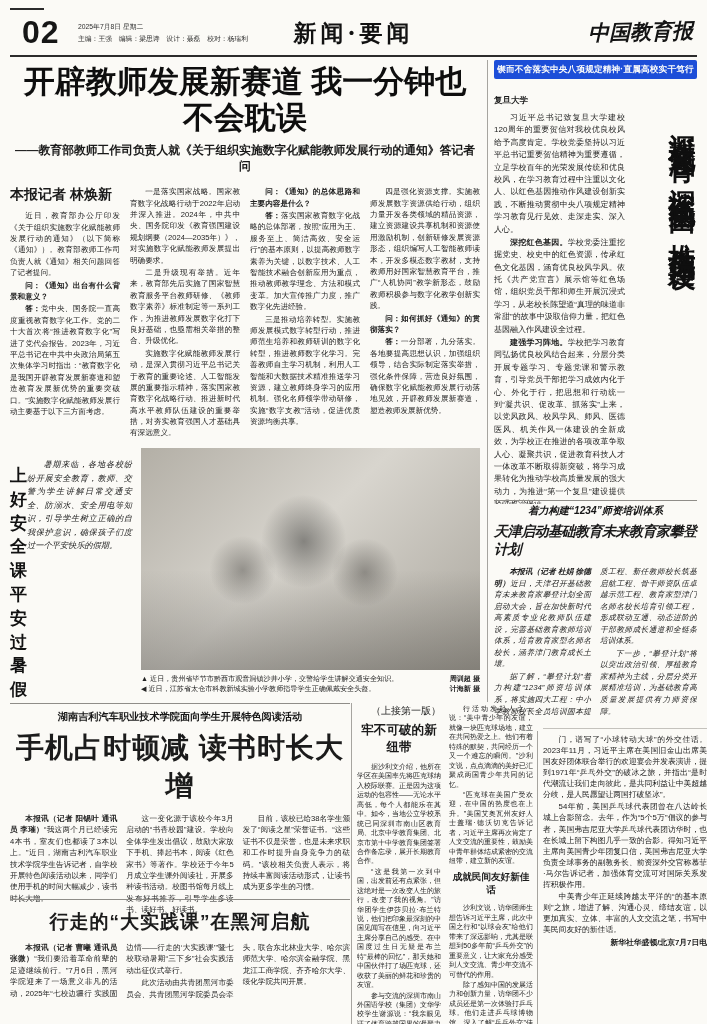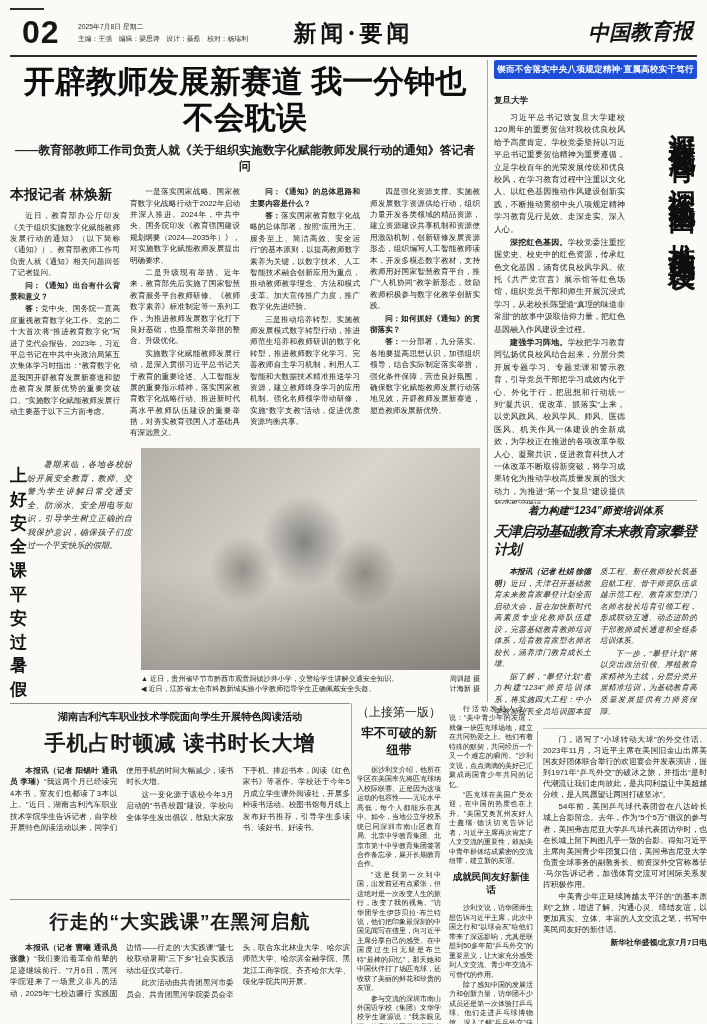--- a/index.html
+++ b/index.html
@@ -47,54 +47,54 @@
       radial-gradient(ellipse 14% 22% at 30% 55%, rgba(70,68,64,.45), transparent 70%),
       radial-gradient(ellipse 14% 22% at 66% 56%, rgba(70,68,64,.45), transparent 70%),
       linear-gradient(0deg, rgba(60,58,54,.35), transparent 45%); }
   .small-photo { flex:1; margin-top:12px; }
   .feature-right { flex:1; display:flex; flex-direction:column; }
   .big-photo { height:222px; }
   .captions { margin-top:4px; }
   .caption { display:flex; font-size:7.1px; line-height:1.45; color:#222; }
   .caption .mark { margin-right:2px; }
   .caption .cap-text { flex:1; }
-  .caption .credit { font-weight:400; margin-left:10px; white-space:nowrap; }
+  .caption .credit { font-weight:700; margin-left:10px; white-space:nowrap; }
 
   
   .fudan { position:absolute; left:494px; top:60px; width:203px; }
   .banner { background:#1d4ed8; color:#fdfdfb; font-size:8.6px; font-weight:700; text-align:center; padding:4px 2px 3px; letter-spacing:.2px; border-radius:2px; }
   .byline2 { font-size:8.5px; font-weight:700; margin:16px 0 5px; }
   .fudan-body { display:flex; }
   .fudan-text { flex:1; height:392px; overflow:hidden; }
   .fudan-text .body-p { font-size:8px; line-height:1.55; }
   .vtitle { width:66px; height:348px; margin-left:6px; writing-mode:vertical-rl; font-size:27px; font-weight:800; line-height:1.18; letter-spacing:4px; color:#0f0f0f; }
 
   
   .tianjin { position:absolute; left:494px; top:504px; width:203px;font-style:italic; }
   .kicker { text-align:center; font-size:10.2px; font-weight:700; color:#161616; }
   .tianjin h2 { text-align:left; font-size:14px; font-weight:800; letter-spacing:-0.5px; margin:5px 0 7px; }
   .tianjin .cols { column-count:2; column-gap:9px; height:170px; overflow:hidden; }
   .tianjin .body-p { font-size:7.7px; }
 
   
   .hunan { position:absolute; left:10px; top:710px; width:340px; }
-  .hunan h2 { text-align:center; font-size:21px; font-weight:800; letter-spacing:1px; margin:5px 0 8px; }
+  .hunan h2 { text-align:center; font-size:28px; font-weight:800; letter-spacing:1px; margin:5px 0 8px; }
   .hunan .cols { column-count:3; column-gap:9px; height:116px; overflow:hidden; }
 
   
   .qixiao { position:absolute; left:10px; top:905px; width:340px; height:119px; overflow:hidden; }
   .qixiao h2 { text-align:center; font-size:19px; font-weight:800; letter-spacing:1px; margin:4px 0 7px; }
   .qixiao .cols { column-count:3; column-gap:9px; height:62px; overflow:hidden; }
 
   
   .jump { position:absolute; left:357px; top:704px; width:176px; height:320px; display:flex; }
   .jump-col { width:84px; overflow:hidden; }
   .jump-col + .jump-col { margin-left:8px; }
   .jump .body-p { font-size:7px; line-height:1.35; }
-  .continued { text-align:center; font-size:12px; margin-bottom:4px; color:#222; }
+  .continued { text-align:right; font-size:10px; margin-bottom:4px; color:#222; }
   .jump h3 { text-align:center; font-size:12.6px; font-weight:800; margin-bottom:6px; }
   .jump-subhead { text-align:center; font-size:9.6px; font-weight:800; margin:6px 0; }
 
   
   .jump3 { position:absolute; left:543px; top:734px; width:164px; height:290px; overflow:hidden; }
   .jump3 .body-p { font-size:7.8px; line-height:1.42; }
   .jump3 .credit-line { font-size:7.8px; font-weight:700; text-align:right; margin-top:2px; }
 </style>
 </head>
 <body>
@@ -212,20 +212,21 @@
 
   <section class="hunan">
     <div class="kicker">湖南吉利汽车职业技术学院面向学生开展特色阅读活动</div>
     <h2>手机占时顿减 读书时长大增</h2>
     <div class="cols">
 
         <p class="body-p s-normal"><b class="lead">本报讯（记者 阳锡叶 通讯员 李璀）</b><span>“我这两个月已经读完4本书，室友们也都读了3本以上。”近日，湖南吉利汽车职业技术学院学生告诉记者，自学校开展特色阅读活动以来，同学们使用手机的时间大幅减少，读书时长大增。</span></p>
 
         <p class="body-p s-normal"><b class="lead"></b><span>这一变化源于该校今年3月启动的“书香校园”建设。学校向全体学生发出倡议，鼓励大家放下手机、捧起书本，阅读《红色家书》等著作。学校还于今年5月成立学生课外阅读社，开展多种读书活动。校图书馆每月线上发布好书推荐，引导学生多读书、读好书、好读书。</span></p>
 
+        <p class="body-p s-normal"><b class="lead"></b><span>目前，该校已给38名学生颁发了“阅读之星”荣誉证书。“这些证书不仅是荣誉，也是未来求职和工作时提升自身竞争力的砝码。”该校相关负责人表示，将持续丰富阅读活动形式，让读书成为更多学生的习惯。</span></p>
       </div>
   </section>
 
   <div class="hline" style="left:10px; top:899px; width:340px;"></div>
 
   <section class="qixiao">
     <h2>行走的“大实践课”在黑河启航</h2>
     <div class="cols">
 
         <p class="body-p s-normal"><b class="lead">本报讯（记者 曹曦 通讯员 张微）</b><span>“我们要沿着革命前辈的足迹继续前行。”7月6日，黑河学院迎来了一场意义非凡的活动，2025年“七校边疆行 实践固边情——行走的‘大实践课’”暨七校联动暑期“三下乡”社会实践活动出征仪式举行。</span></p>

